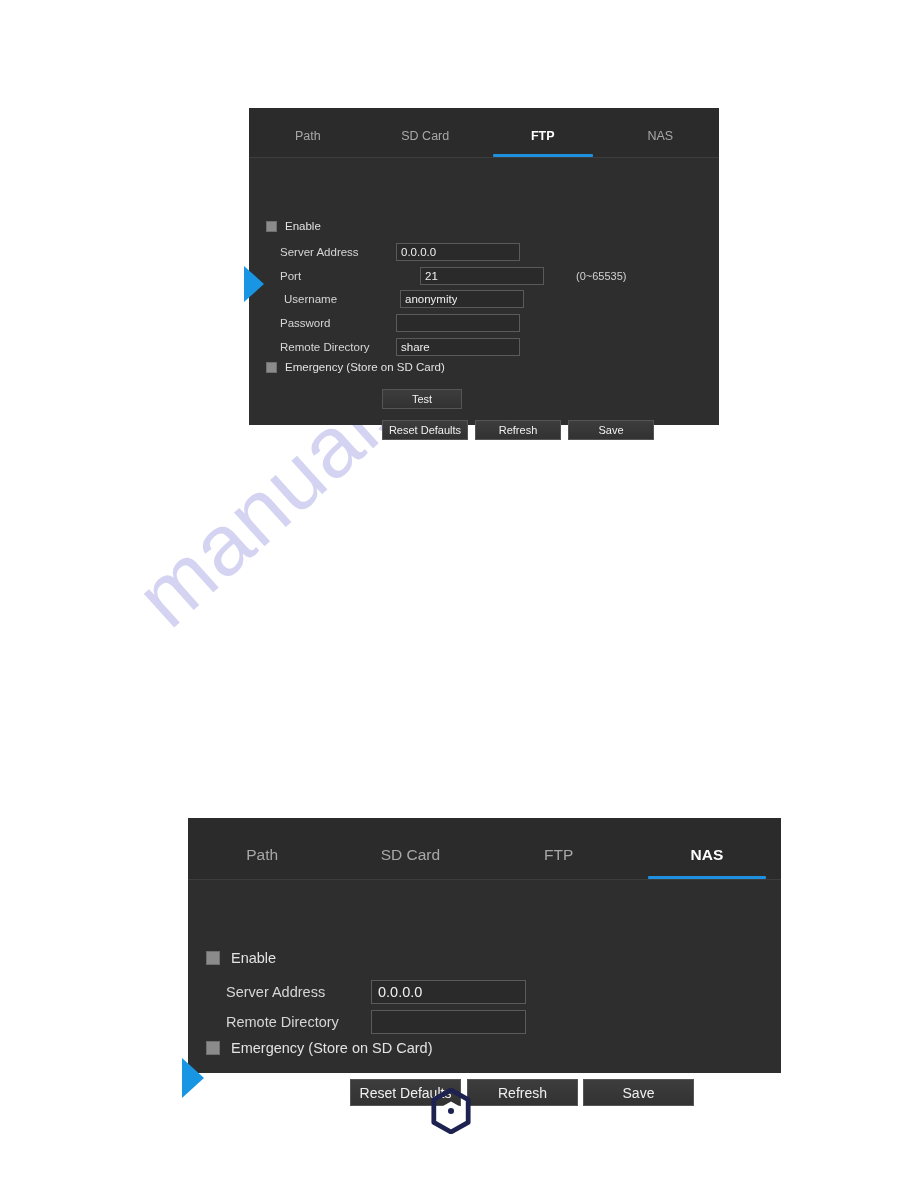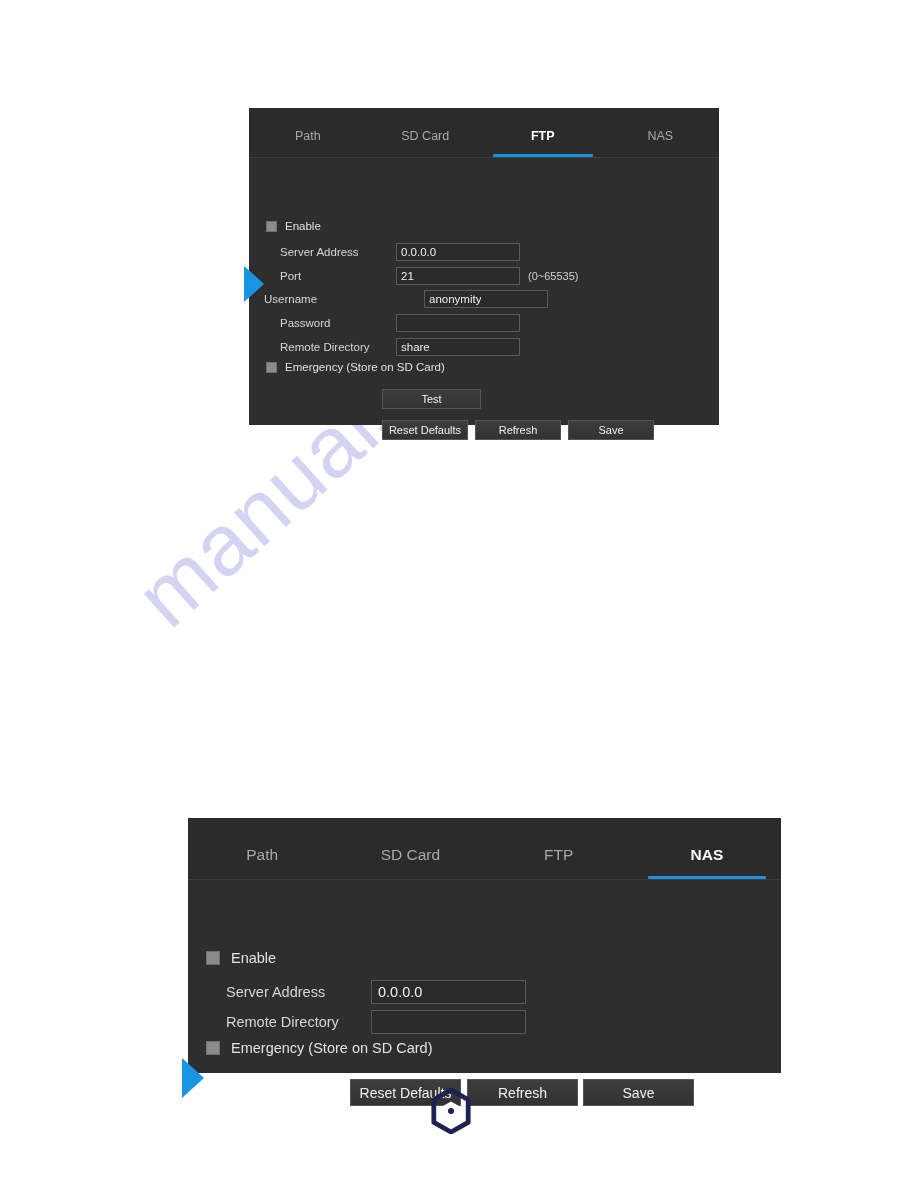--- a/index.html
+++ b/index.html
@@ -268,29 +268,29 @@
       <span class="chk-label">Enable</span>
     </div>
 
     <div class="form-row" style="left:31px; top:85px;">
       <span class="form-label">Server Address</span>
       <span class="field">
         <span class="field-value">0.0.0.0</span>
       </span>
     </div>
 
-    <div class="form-row" style="left:31px; top:109px;">
+    <div class="form-row" style="left:31px; top:109px;gap:24px;">
       <span class="form-label">Port</span>
       <span class="field">
         <span class="field-value">21</span>
       </span>
       <span class="hint">(0~65535)</span>
     </div>
 
-    <div class="form-row" style="left:15px; top:132px;gap:44px;">
+    <div class="form-row" style="left:35px; top:132px;">
       <span class="form-label">Username</span>
       <span class="field">
         <span class="field-value">anonymity</span>
       </span>
     </div>
 
     <div class="form-row" style="left:31px; top:156px;">
       <span class="form-label">Password</span>
       <span class="field">
         <span class="field-value"></span>
@@ -302,21 +302,21 @@
       <span class="field">
         <span class="field-value">share</span>
       </span>
     </div>
 
     <div class="chk-row" style="left:17px; top:203px;">
       <span class="chk-box"></span>
       <span class="chk-label">Emergency (Store on SD Card)</span>
     </div>
 
-    <div class="btn" style="left:133px; top:231px; width:99px;">Test</div>
+    <div class="btn" style="left:133px; top:231px; width:80px;">Test</div>
 
     <div class="btn" style="left:133px; top:262px; width:86px;">Reset Defaults</div>
     <div class="btn" style="left:226px; top:262px; width:86px;">Refresh</div>
     <div class="btn" style="left:319px; top:262px; width:86px;">Save</div>
 
   </div>
 </div>
 
 <div class="panel" id="panel-nas">
 

